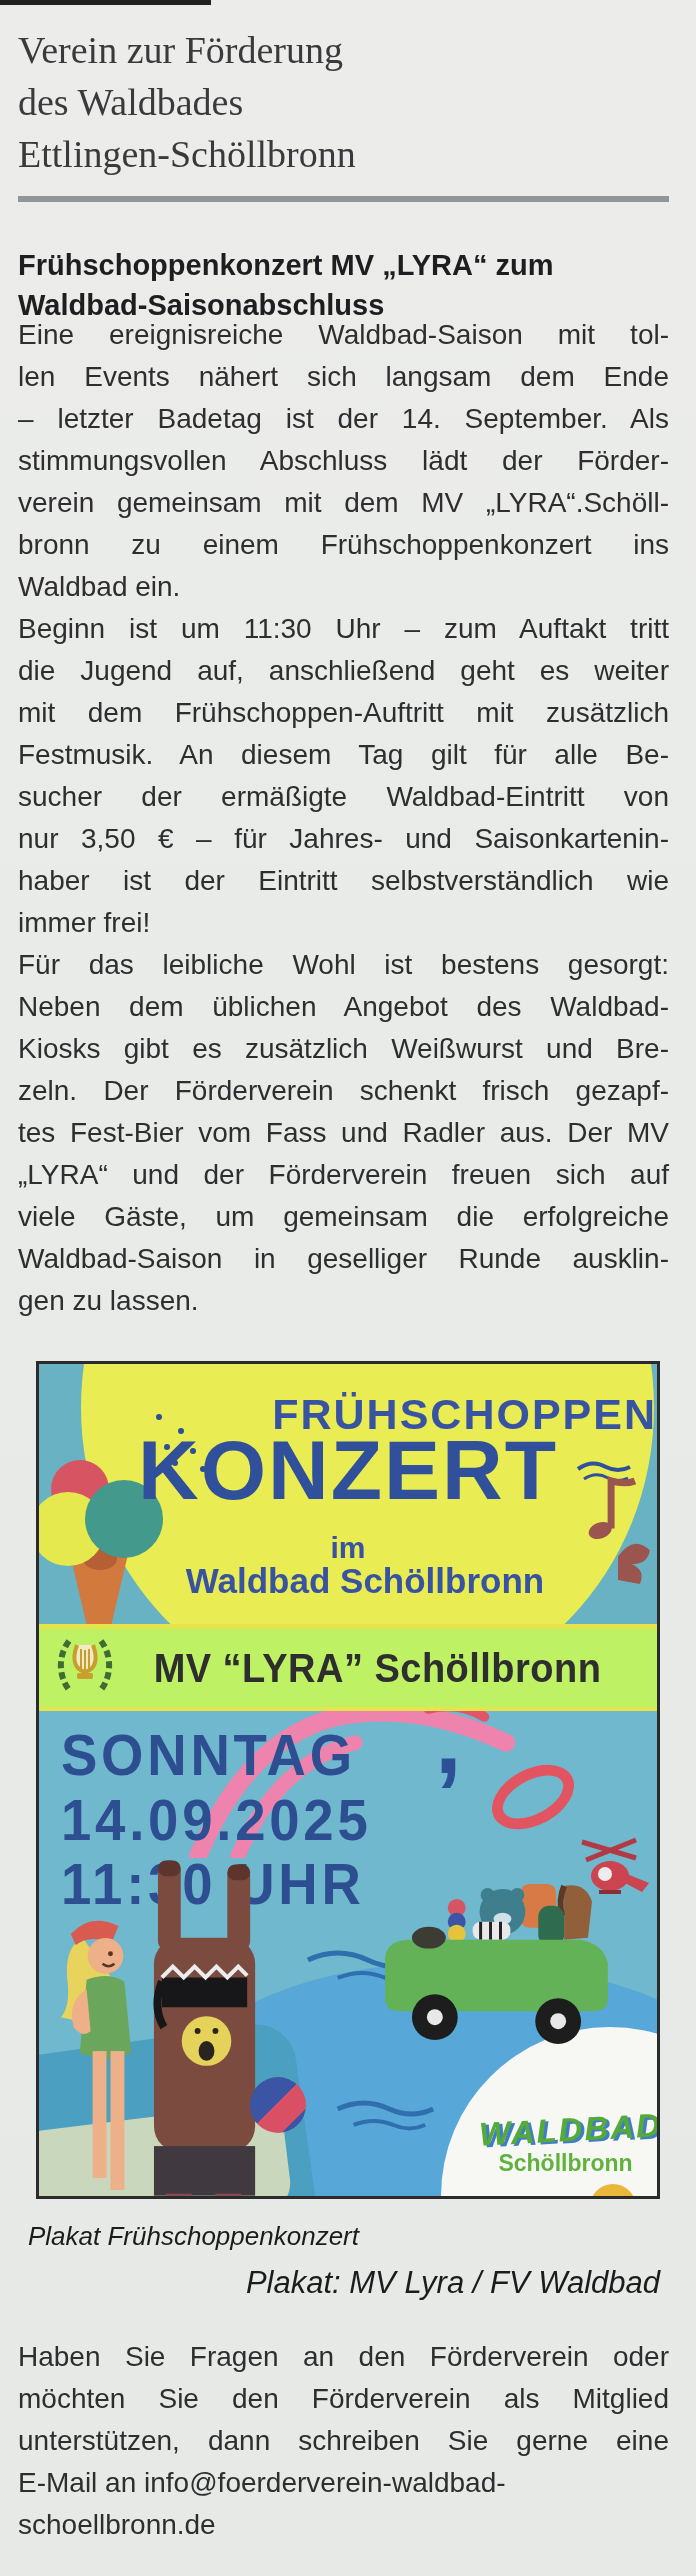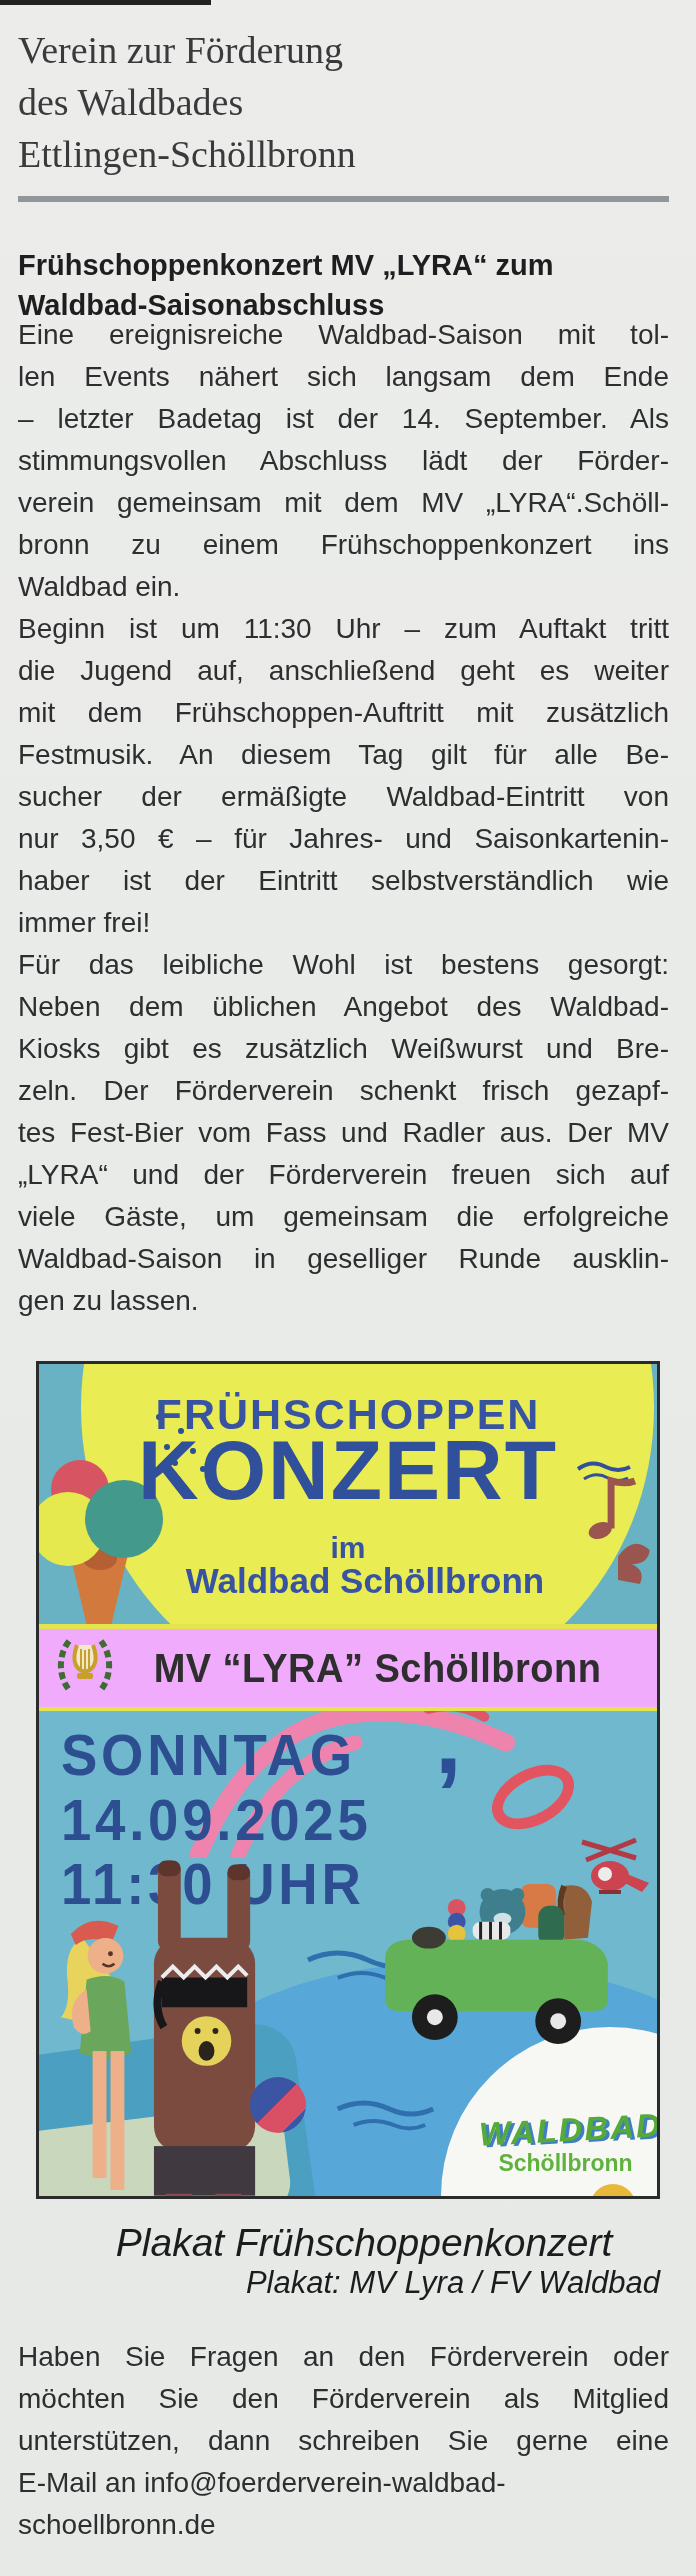--- a/index.html
+++ b/index.html
@@ -24,40 +24,40 @@
   .bodytext{position:absolute;left:18px;top:314px;width:651px;
             font-size:28px;line-height:42px;color:#2e2e30;}
 
   
   .poster{position:absolute;left:36px;top:1361px;width:624px;height:838px;
           box-sizing:border-box;border:3px solid #2b2b2b;background:#69b2c4;overflow:hidden;}
   .p-top{position:absolute;left:0;top:0;width:100%;height:347px;background:#69b2c4;overflow:hidden;}
   .p-sun{position:absolute;left:42px;top:-255px;width:573px;height:597px;border-radius:50%;background:#e9ec52;}
   .sparkles{position:absolute;left:117px;top:50px;width:6px;height:6px;border-radius:50%;background:#2d4f96;
             box-shadow:22px 14px 0 #2d4f96,8px 30px 0 #2d4f96,34px 34px 0 #2d4f96,16px 46px 0 #2d4f96,44px 52px 0 #2d4f96;}
-  .p-title1{position:absolute;left:0;top:26px;width:100%;text-align:center;
+  .p-title1{position:absolute;left:0;top:26px;width:100%;text-align:right;
             font-size:43px;font-weight:800;letter-spacing:2px;color:#3853a2;}
   .p-title2{position:absolute;left:0;top:64px;width:100%;text-align:center;
             font-size:84px;font-weight:800;letter-spacing:2px;line-height:1;color:#30509c;}
   .p-squiggle{position:absolute;left:537px;top:96px;}
   .p-sub1{position:absolute;left:0;top:167px;width:100%;text-align:center;font-size:30px;font-weight:700;color:#3853a2;}
   .p-sub2{position:absolute;left:17px;top:197px;width:100%;text-align:center;font-size:35px;font-weight:700;color:#3853a2;}
 
   .icecream{position:absolute;left:0;top:88px;width:149px;height:279px;}
   .ic-red{position:absolute;left:12px;top:8px;width:58px;height:58px;border-radius:50%;background:#d75563;}
   .ic-yellow{position:absolute;left:-8px;top:40px;width:74px;height:74px;border-radius:50%;background:#e6e94e;}
   .ic-teal{position:absolute;left:46px;top:28px;width:78px;height:78px;border-radius:50%;background:#43998c;}
   .ic-cone{position:absolute;left:30px;top:98px;width:0;height:0;
            border-left:30px solid transparent;border-right:30px solid transparent;border-top:127px solid #d2793d;}
   .ic-drip{position:absolute;left:44px;top:96px;width:34px;height:22px;border-radius:50%;background:#b55f35;}
 
   .music-notes{position:absolute;left:545px;top:107px;}
 
   .p-band{position:absolute;left:0;top:260px;width:100%;height:88px;box-sizing:border-box;
-          background:#f0abfc;border-top:5px solid #e6e44c;border-bottom:5px solid #e6e44c;
+          background:#bef264;border-top:5px solid #e6e44c;border-bottom:5px solid #e6e44c;
           display:flex;align-items:center;}
   .band-emblem{margin-left:14px;flex:0 0 auto;}
   .band-text{flex:1;text-align:center;font-size:40px;font-weight:600;color:#2e2e2e;
              letter-spacing:0.5px;transform:scaleX(0.95);padding-right:20px;}
 
   .p-water{position:absolute;left:0;top:347px;width:100%;height:491px;background:#6fb8cd;overflow:hidden;}
   .diver{position:absolute;left:139px;top:-12px;}
   .comma{position:absolute;left:396px;top:-26px;font-size:96px;font-weight:700;color:#2d4f96;}
   .ring{position:absolute;left:450px;top:58px;width:66px;height:34px;border:11px solid #e25560;
         border-radius:50%;transform:rotate(-28deg);}
@@ -82,21 +82,21 @@
 
   .girl{position:absolute;left:4px;top:191px;}
   .bear{position:absolute;left:111px;top:149px;}
   .car{position:absolute;left:334px;top:167px;}
   .heli{position:absolute;left:533px;top:117px;}
   .ball{position:absolute;left:211px;top:366px;width:56px;height:56px;border-radius:50%;
         background:linear-gradient(135deg,#3c54a4 48%,#d94f63 48% 78%,#3c54a4 78%);}
   .ripples1{position:absolute;left:259px;top:231px;}
   .ripples2{position:absolute;left:249px;top:386px;}
 
-  .caption1{position:absolute;left:52px;top:2221px;width:624px;font-style:italic;font-size:39px;color:#1c1c1e;text-align:center;}
+  .caption1{position:absolute;left:28px;top:2221px;width:624px;font-style:italic;font-size:26px;color:#1c1c1e;}
   .caption2{position:absolute;left:36px;top:2265px;width:624px;font-style:italic;font-size:31px;color:#1c1c1e;text-align:right;}
 
   .contact{position:absolute;left:18px;top:2336px;width:651px;font-size:28px;line-height:42px;color:#2e2e30;}
 </style>
 </head>
 <body>
 
 <div class="page">
 
   <div class="topline"></div>

